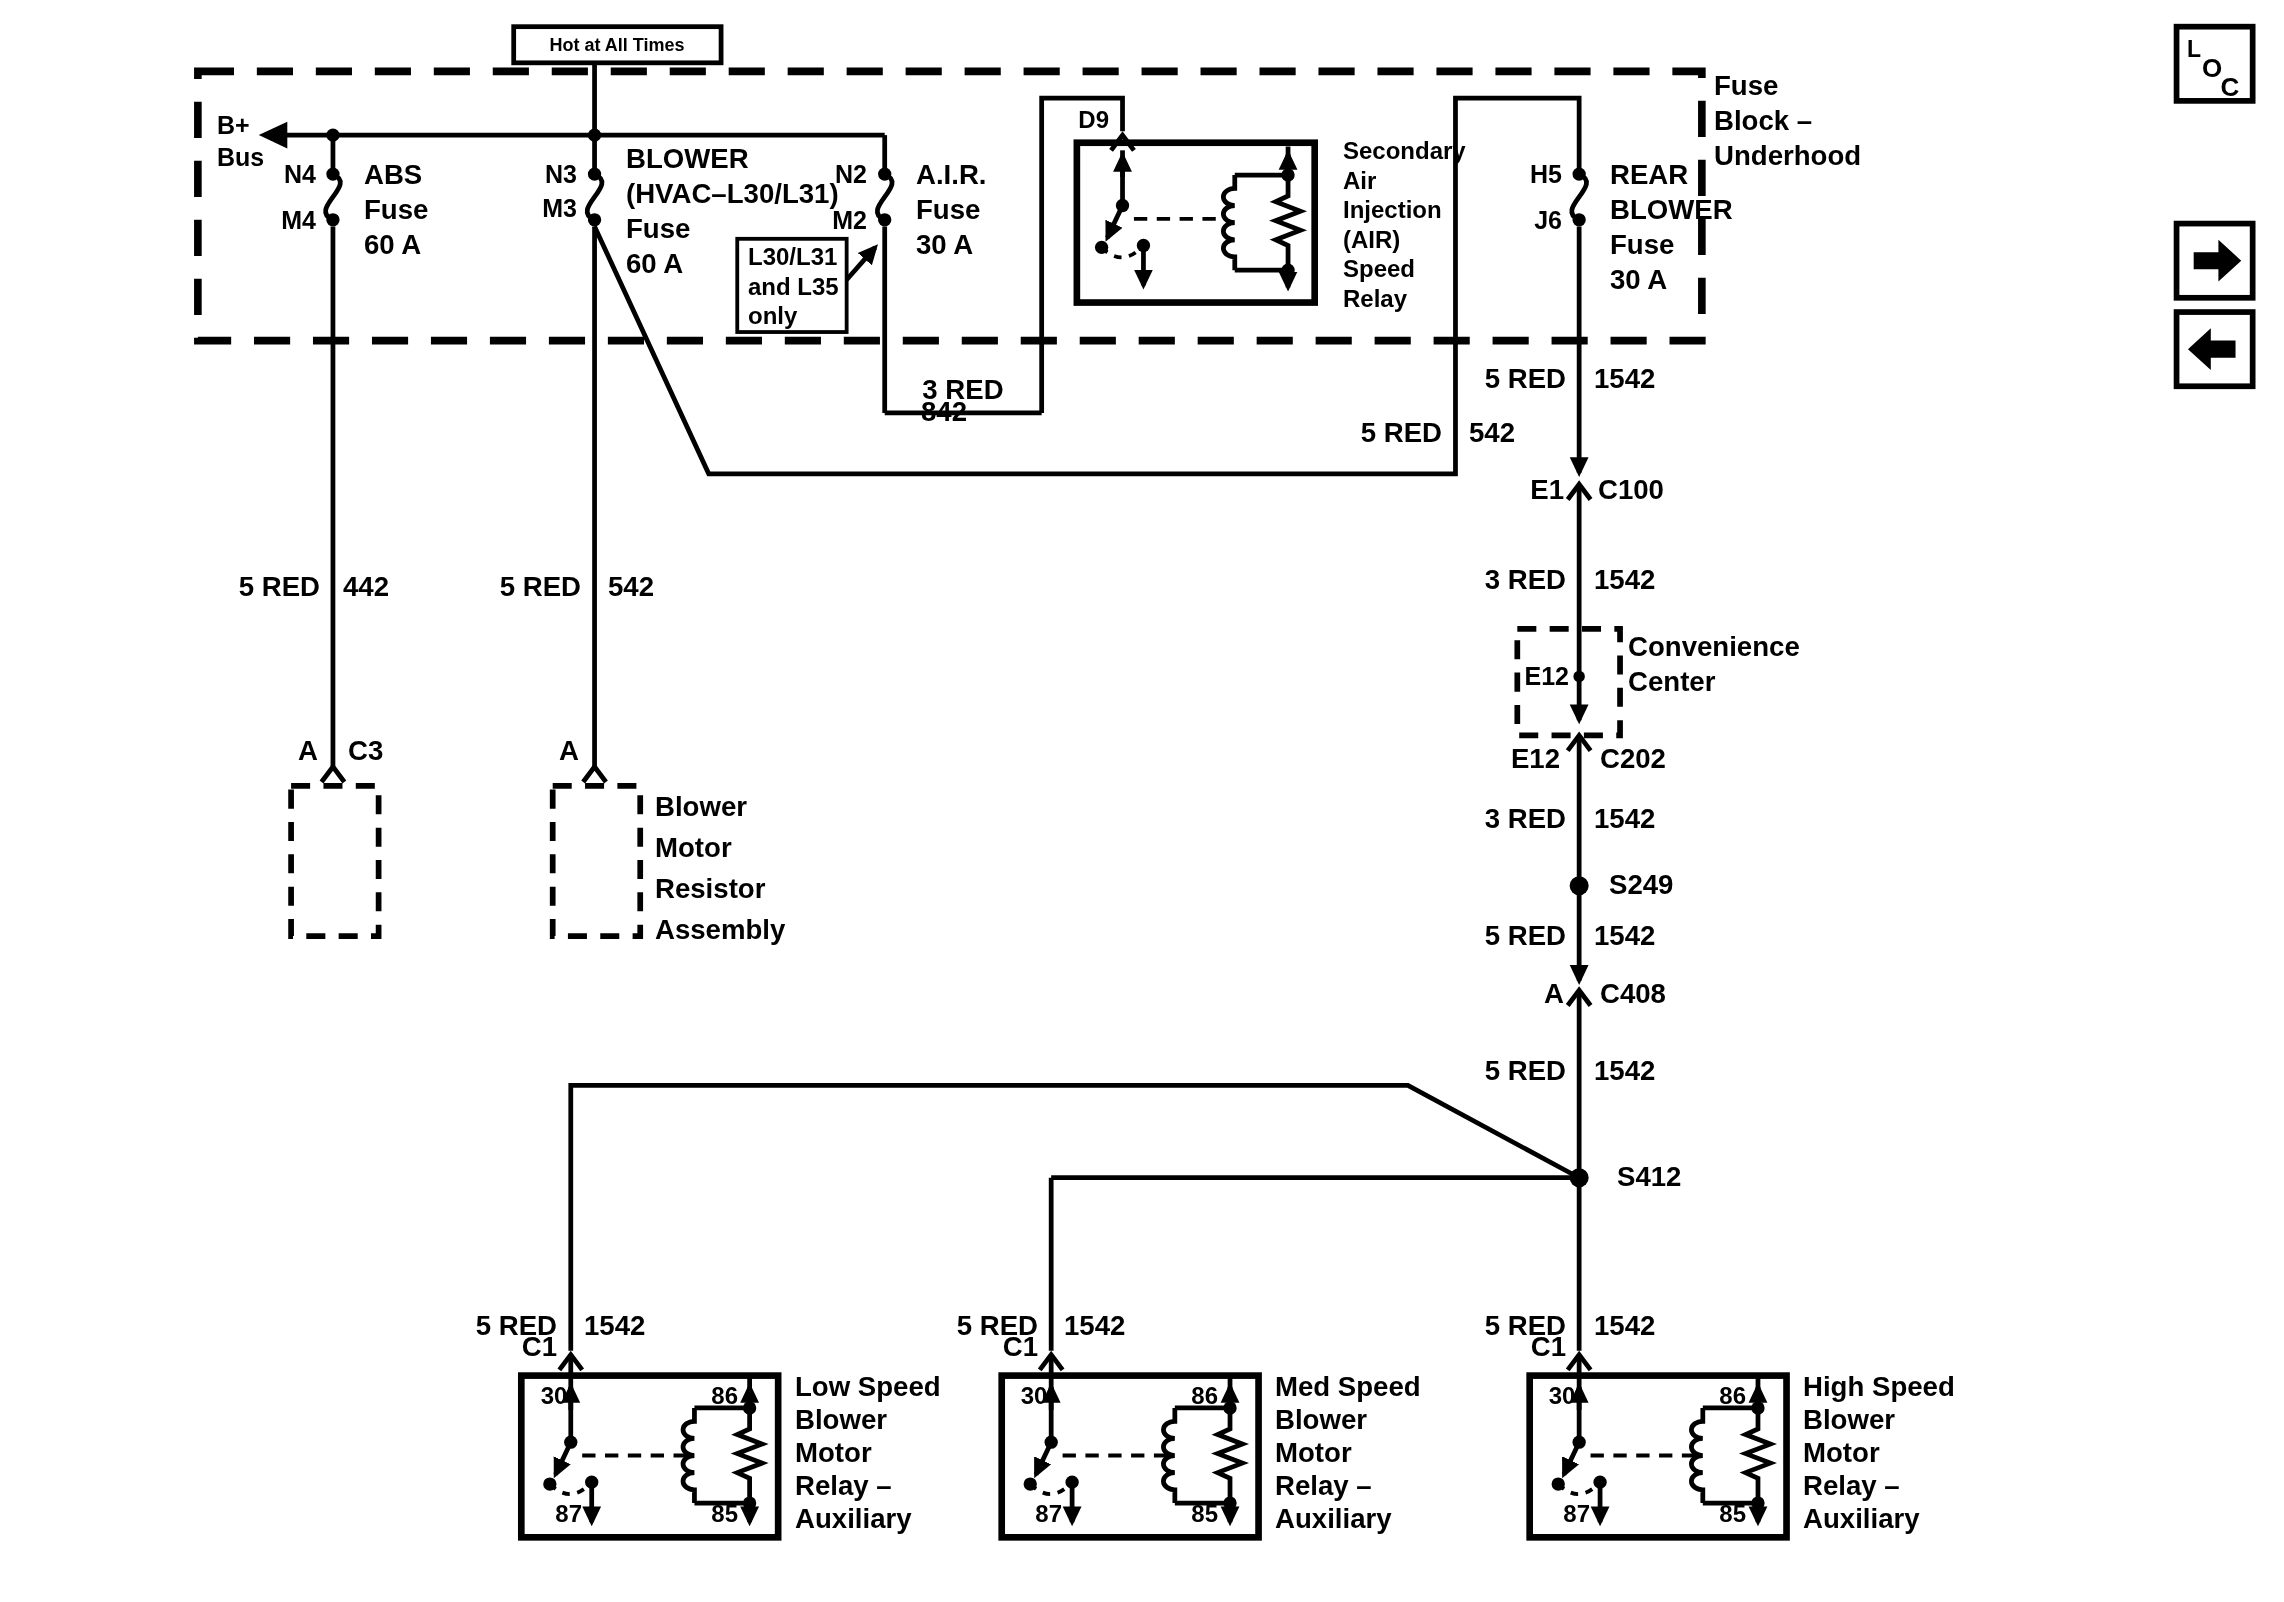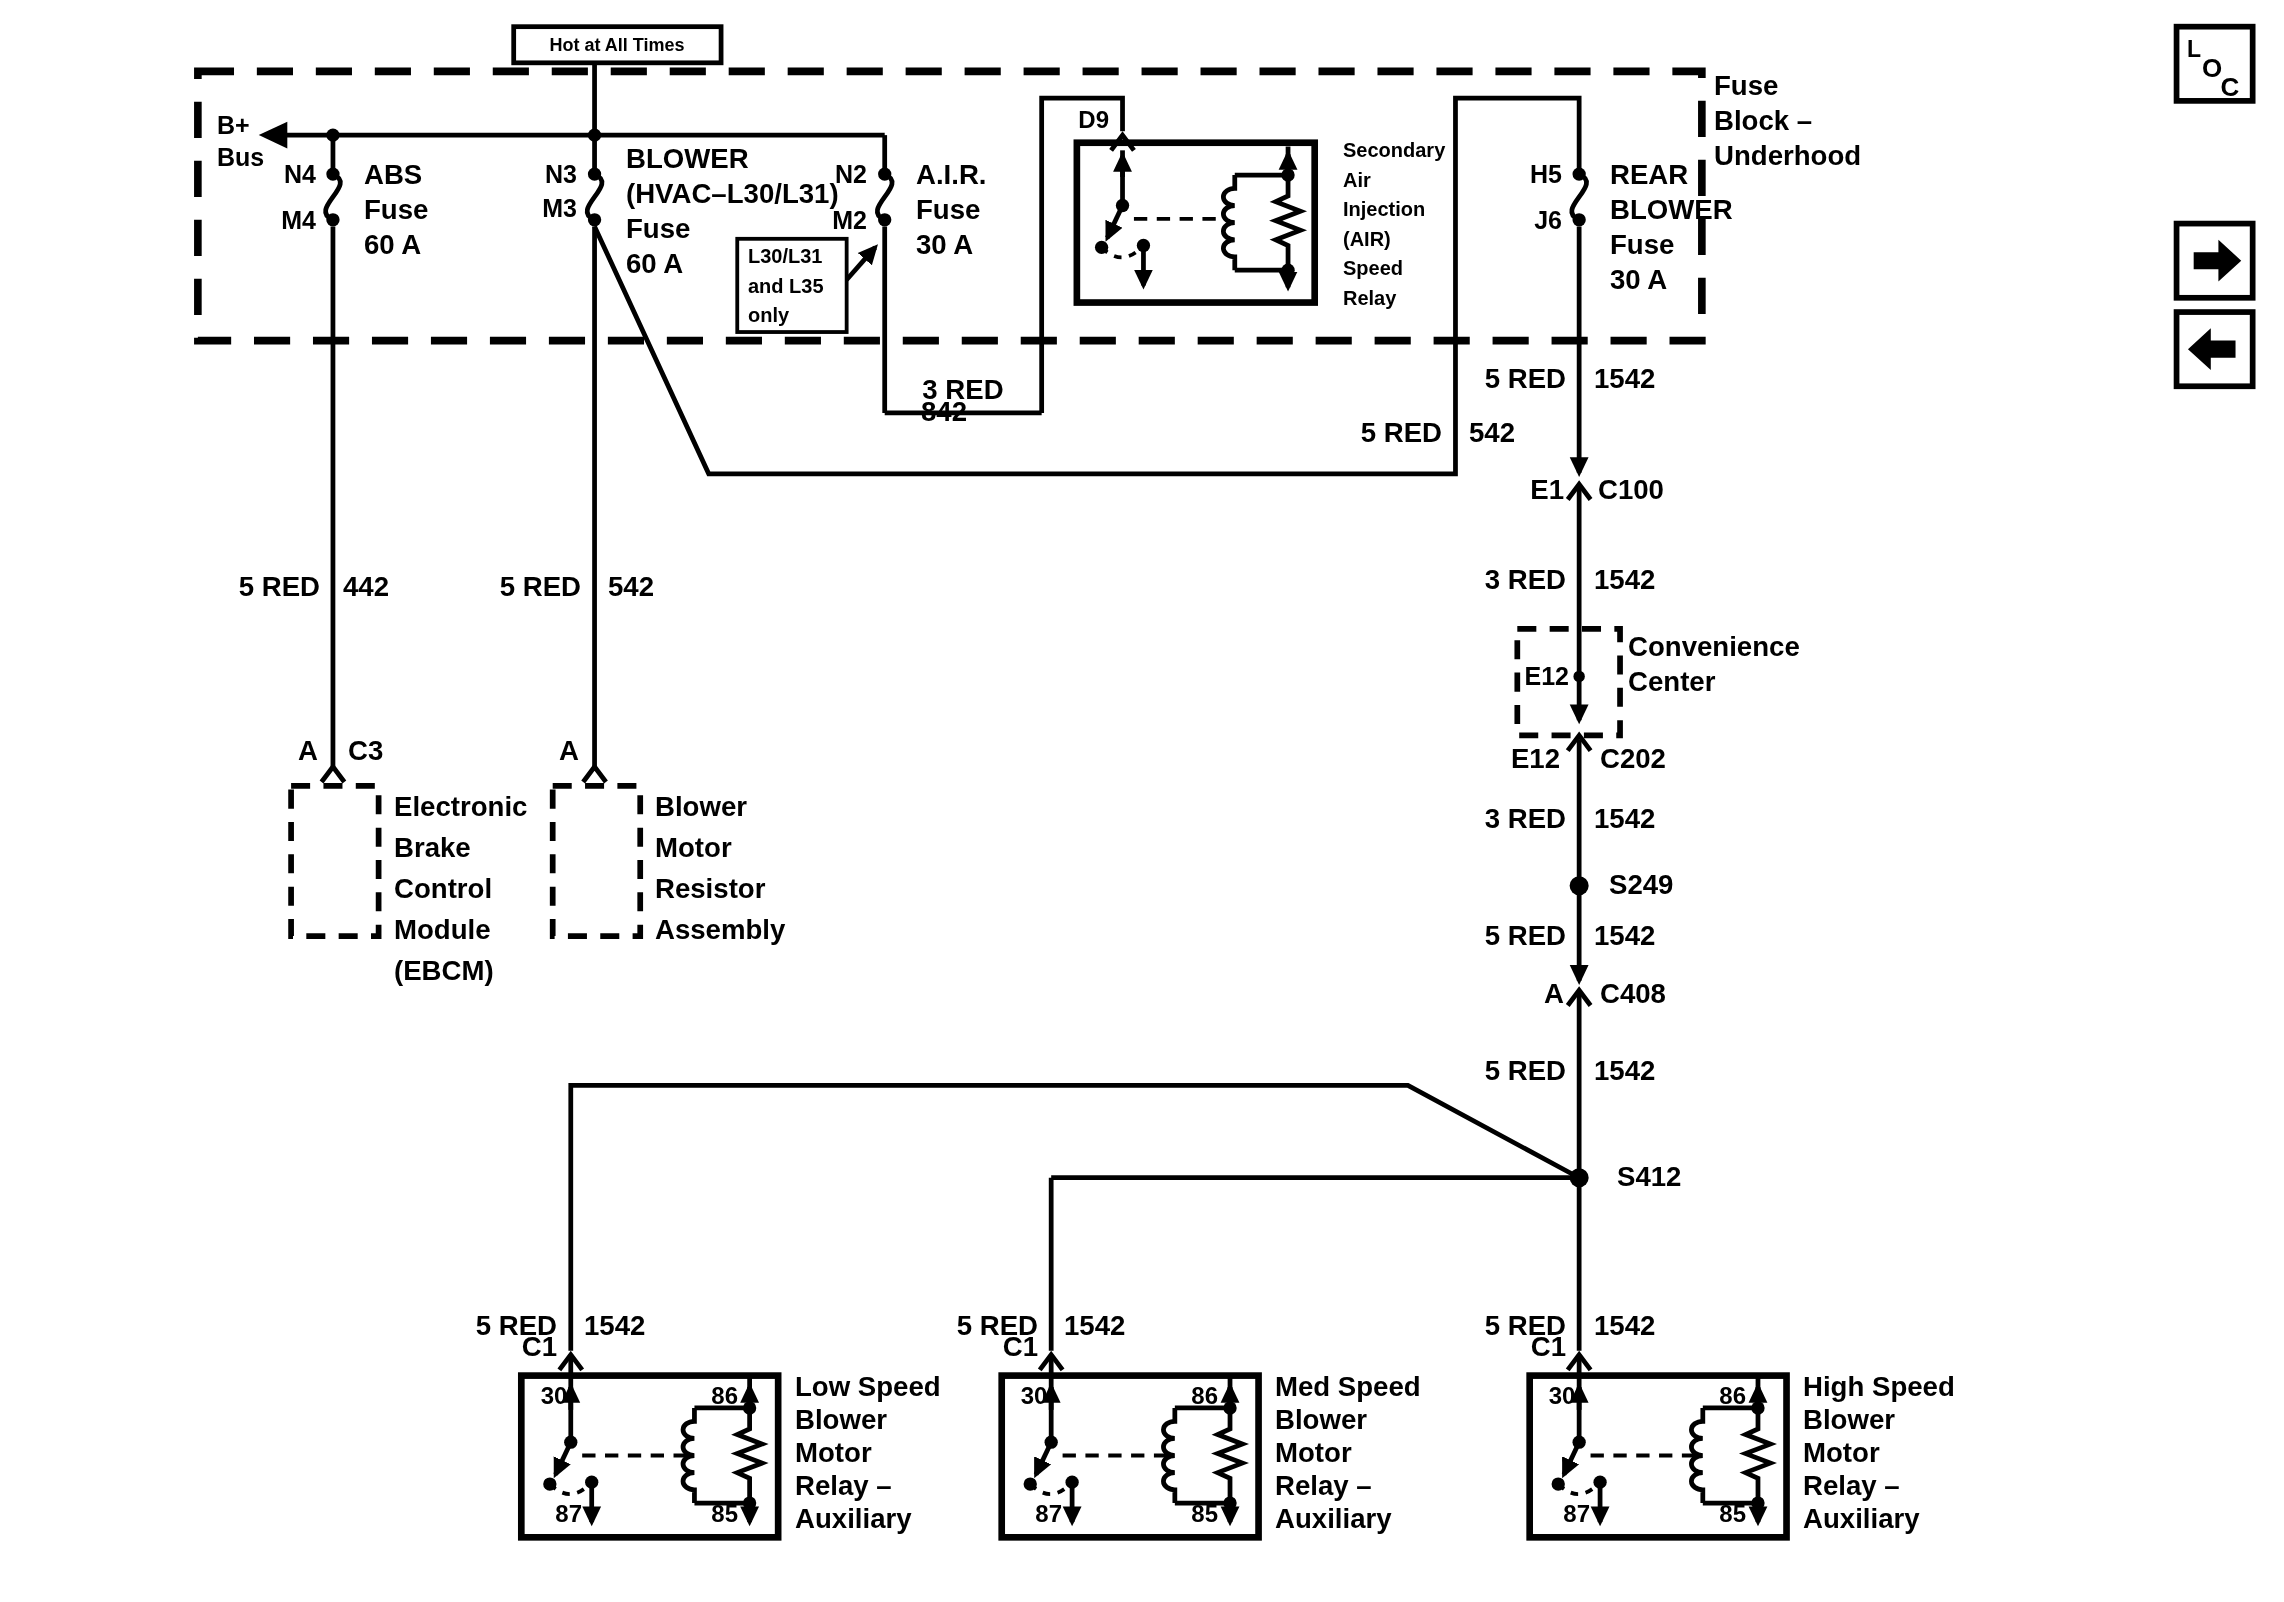--- a/index.html
+++ b/index.html
@@ -7,21 +7,21 @@
           font-family:"Liberation Sans",sans-serif;color:#000;overflow:hidden;}
   svg.wires{position:absolute;left:0;top:0;}
   .lab{position:absolute;font-size:27.6px;font-weight:600;white-space:nowrap;line-height:1;}
   .r{transform:translate(-100%,-50%);}
   .l{transform:translate(0,-50%);}
   .c{transform:translate(-50%,-50%);}
   .blk{position:absolute;font-size:27.6px;font-weight:600;white-space:nowrap;}
   .lh37 div{line-height:35px;}
   .lh43 div{line-height:41px;}
   .lh35 div{line-height:33px;}
-  .lh31 div{line-height:29.5px;font-size:20px;}
+  .lh31 div{line-height:29.5px;font-size:24px;}
   .f25{font-size:24px;}
   .f26{font-size:25px;}
   .f27{font-size:18px;}
   .pin{font-size:24px;}
   .locL{position:absolute;font-weight:600;}
 </style>
 </head>
 <body>
 
 <div class="canvas">
@@ -324,27 +324,20 @@
 
 <div class="lab l" style="left:1609px;top:885px">S249</div>
 <div class="lab l" style="left:1617px;top:1177px">S412</div>
 
 <div class="lab r f26" style="left:1569px;top:676px">E12</div>
 <div class="blk lh37" style="left:1628px;top:629px">
   <div>Convenience</div>
   <div>Center</div>
 </div>
 
-<div class="blk lh43" style="left:394px;top:786px">
-  <div>Electronic</div>
-  <div>Brake</div>
-  <div>Control</div>
-  <div>Module</div>
-  <div>(EBCM)</div>
-</div>
 <div class="blk lh43" style="left:655px;top:786px">
   <div>Blower</div>
   <div>Motor</div>
   <div>Resistor</div>
   <div>Assembly</div>
 </div>
 
 <div class="lab r" style="left:557px;top:1347px">C1</div>
 <div class="lab c pin" style="left:554px;top:1396px">30</div>
 <div class="lab r pin" style="left:738px;top:1396px">86</div>

